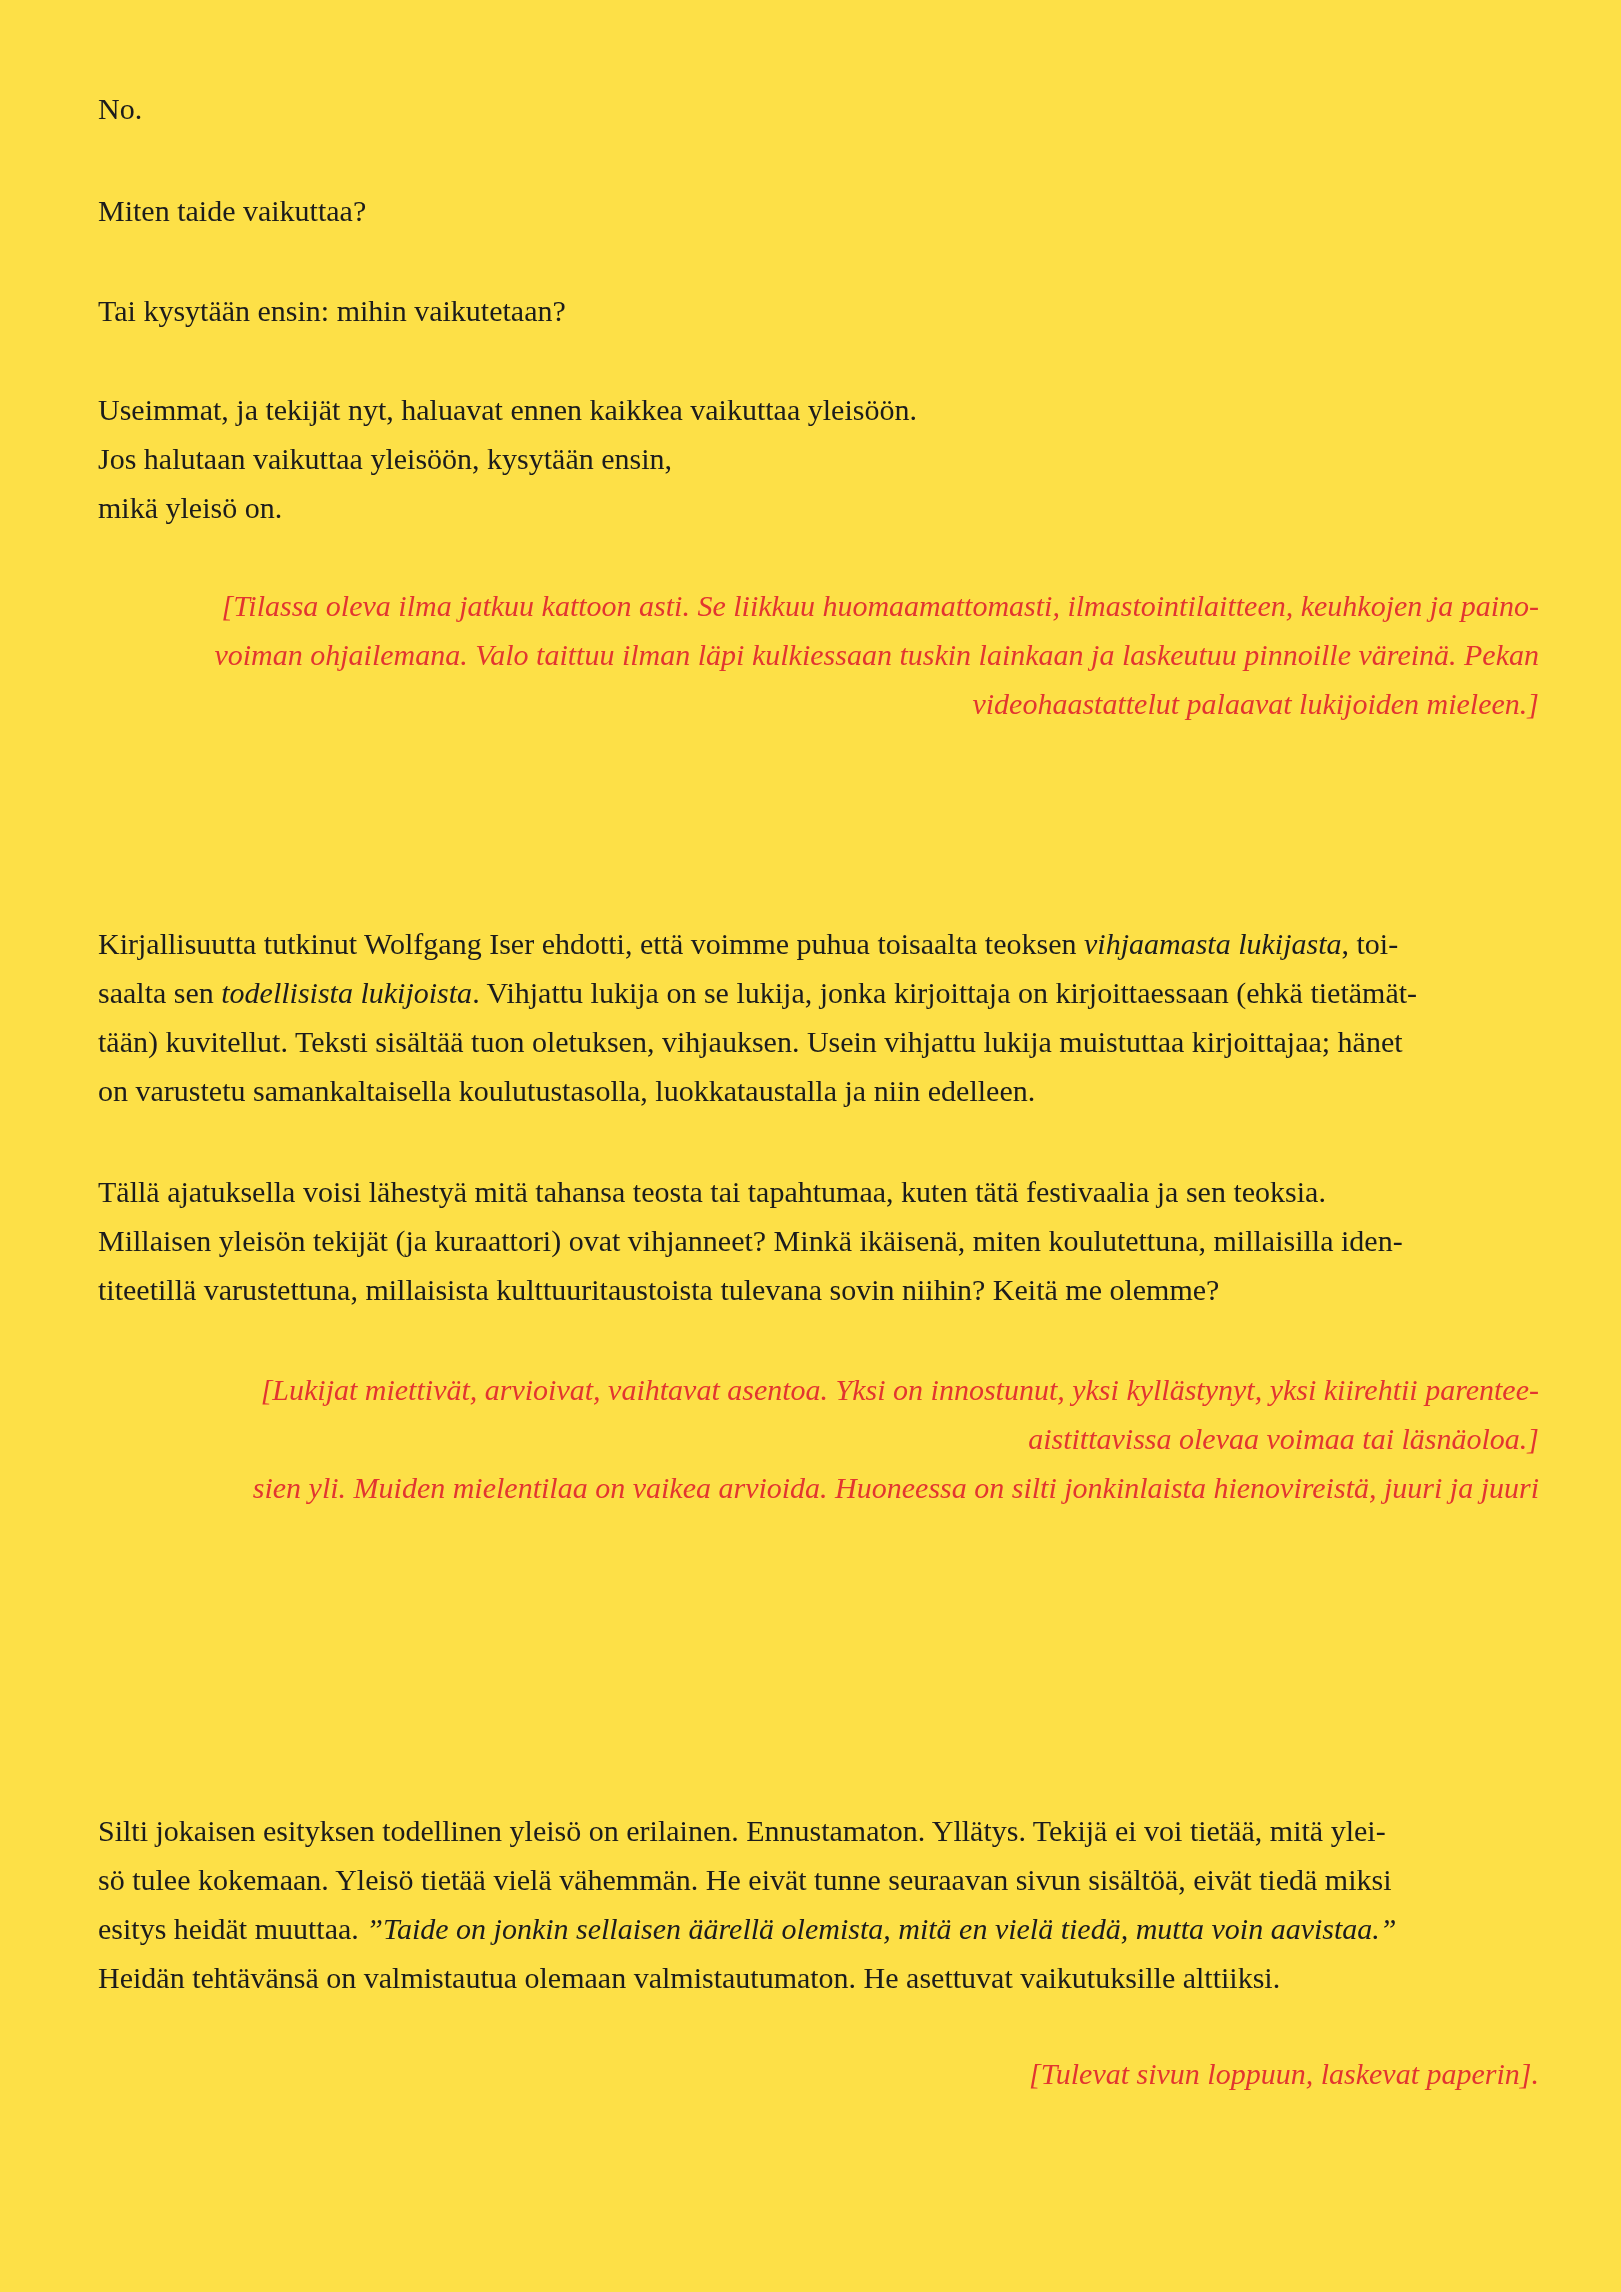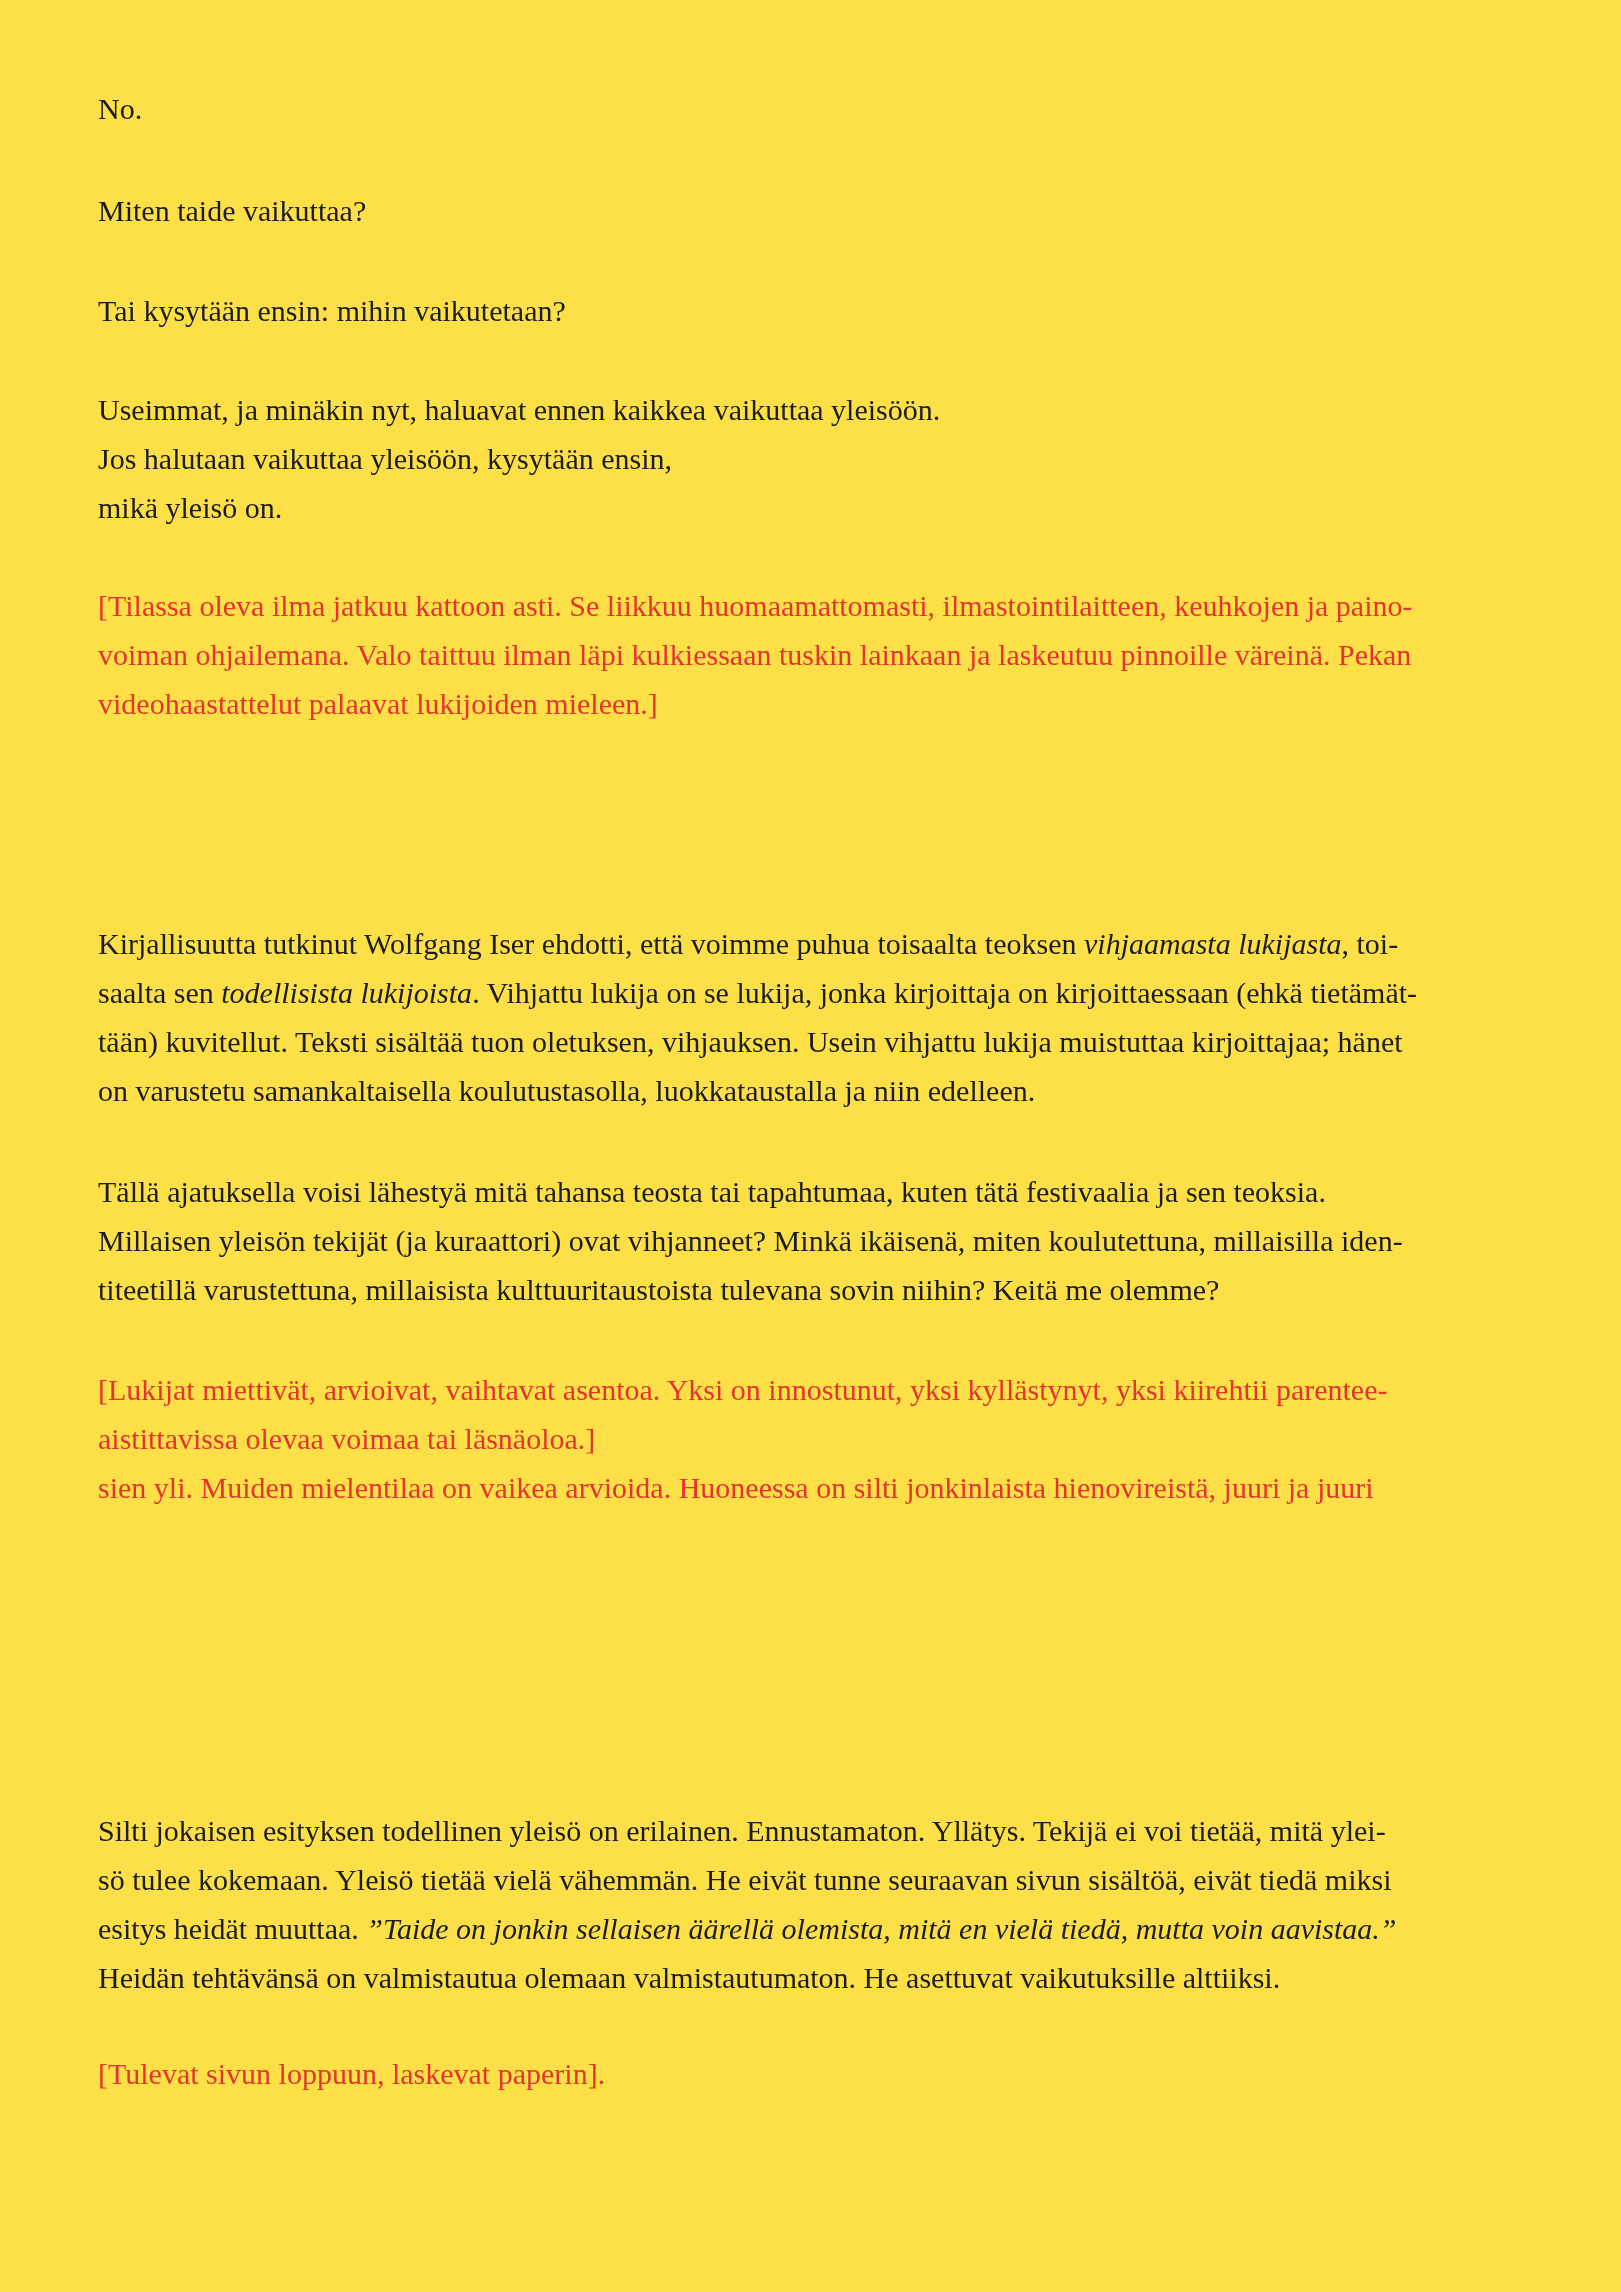--- a/index.html
+++ b/index.html
@@ -18,41 +18,43 @@
     line-height: 49px;
     color: #1c1c1c;
   }
   .block {
     position: absolute;
     left: 98px;
     width: 1441px;
     white-space: nowrap;
   }
   .block.red {
+    font-style: italic;
+    text-align: right;
   }
   .it {
     font-style: italic;
   }
 </style>
 </head>
 <body>
 
 <div class="page">
   <div id="content">
       <div class="block" style="top: 84px;">
         <div class="line"><span>No.</span></div>
       </div>
       <div class="block" style="top: 186px;">
         <div class="line"><span>Miten taide vaikuttaa?</span></div>
       </div>
       <div class="block" style="top: 286px;">
         <div class="line"><span>Tai kysytään ensin: mihin vaikutetaan?</span></div>
       </div>
       <div class="block" style="top: 385px;">
-        <div class="line"><span>Useimmat, ja minäkin nyt, haluavat ennen kaikkea vaikuttaa yleisöön.</span></div>
+        <div class="line"><span>Useimmat, ja tekijät nyt, haluavat ennen kaikkea vaikuttaa yleisöön.</span></div>
         <div class="line"><span>Jos halutaan vaikuttaa yleisöön, kysytään ensin,</span></div>
         <div class="line"><span>mikä yleisö on.</span></div>
       </div>
       <div class="block red" style="top: 581px; color: rgb(226, 53, 48);">
         <div class="line"><span>[Tilassa oleva ilma jatkuu kattoon asti. Se liikkuu huomaamattomasti, ilmastointilaitteen, keuhkojen ja paino-</span></div>
         <div class="line"><span>voiman ohjailemana. Valo taittuu ilman läpi kulkiessaan tuskin lainkaan ja laskeutuu pinnoille väreinä. Pekan</span></div>
         <div class="line"><span>videohaastattelut palaavat lukijoiden mieleen.]</span></div>
       </div>
       <div class="block" style="top: 919px;">
         <div class="line"><span>Kirjallisuutta tutkinut Wolfgang Iser ehdotti, että voimme puhua toisaalta teoksen </span><span class="it">vihjaamasta lukijasta</span><span>, toi-</span></div>

